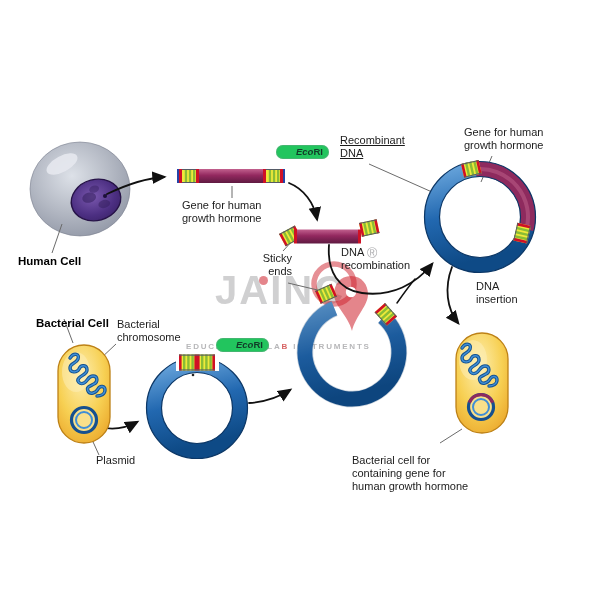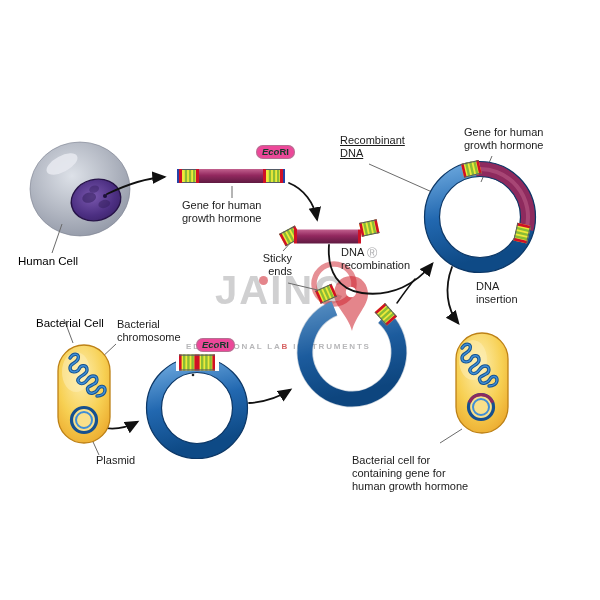--- a/index.html
+++ b/index.html
@@ -1,25 +1,25 @@
 <!DOCTYPE html>
 <html><head>
 <meta charset="utf-8">
 <style>
   html,body{margin:0;padding:0;background:#fff;}
   .stage{position:relative;width:600px;height:600px;background:#ffffff;
          font-family:"Liberation Sans",sans-serif;overflow:hidden;}
   svg.art{position:absolute;left:0;top:0;z-index:1;}
   .lbl{position:absolute;font-size:11px;line-height:13px;color:#1c1c1c;
        white-space:pre-line;z-index:3;}
-  .lbl.b{font-weight:normal;color:#000;font-size:11.5px;padding-left:8px;}
+  .lbl.b{font-weight:bold;color:#000;font-size:11.5px;padding-left:8px;}
   .lbl.c{text-align:right;}
-  .pill{position:absolute;z-index:4;background:#ec4899;border-radius:9px;
-        padding:1px 6px 2px 6px;font-size:9.5px;color:#123a28;
-        box-shadow:inset 0 0 0 1px rgba(110,165,135,.45);}
+  .pill{position:absolute;z-index:4;background:#22c55e;border-radius:9px;
+        padding:1px 6px 2px 20px;font-size:9.5px;color:#123a28;
+        box-shadow:inset 0 0 0 1px rgba(110,165,135,.45);margin-left:20px;}
   .pill i{font-style:italic;font-weight:bold;}
   .pill b{font-weight:bold;}
   .wm{position:absolute;z-index:0;}
   #wm-brand{font-size:40px;font-weight:bold;letter-spacing:2px;
             color:rgba(150,150,153,0.45);}
   #wm-dot{width:9px;height:9px;border-radius:50%;background:rgba(205,32,44,0.55);}
   #wm-tag{font-size:8px;font-weight:bold;letter-spacing:1.8px;
           color:rgba(165,165,168,0.8);white-space:nowrap;}
   #wm-tag .red{color:rgba(205,60,60,0.8);}
   #wm-reg{font-size:14px;color:rgba(165,165,168,0.9);}

